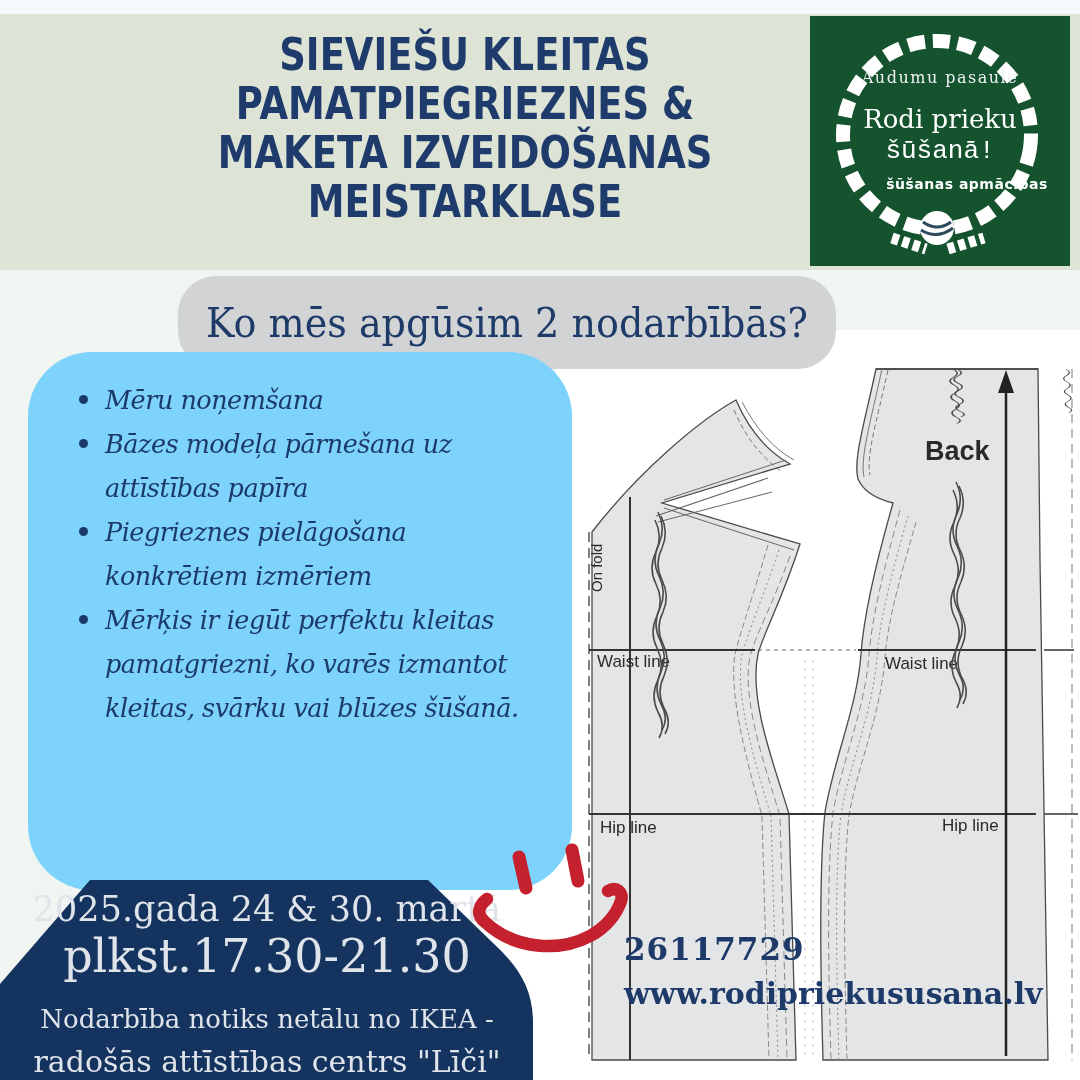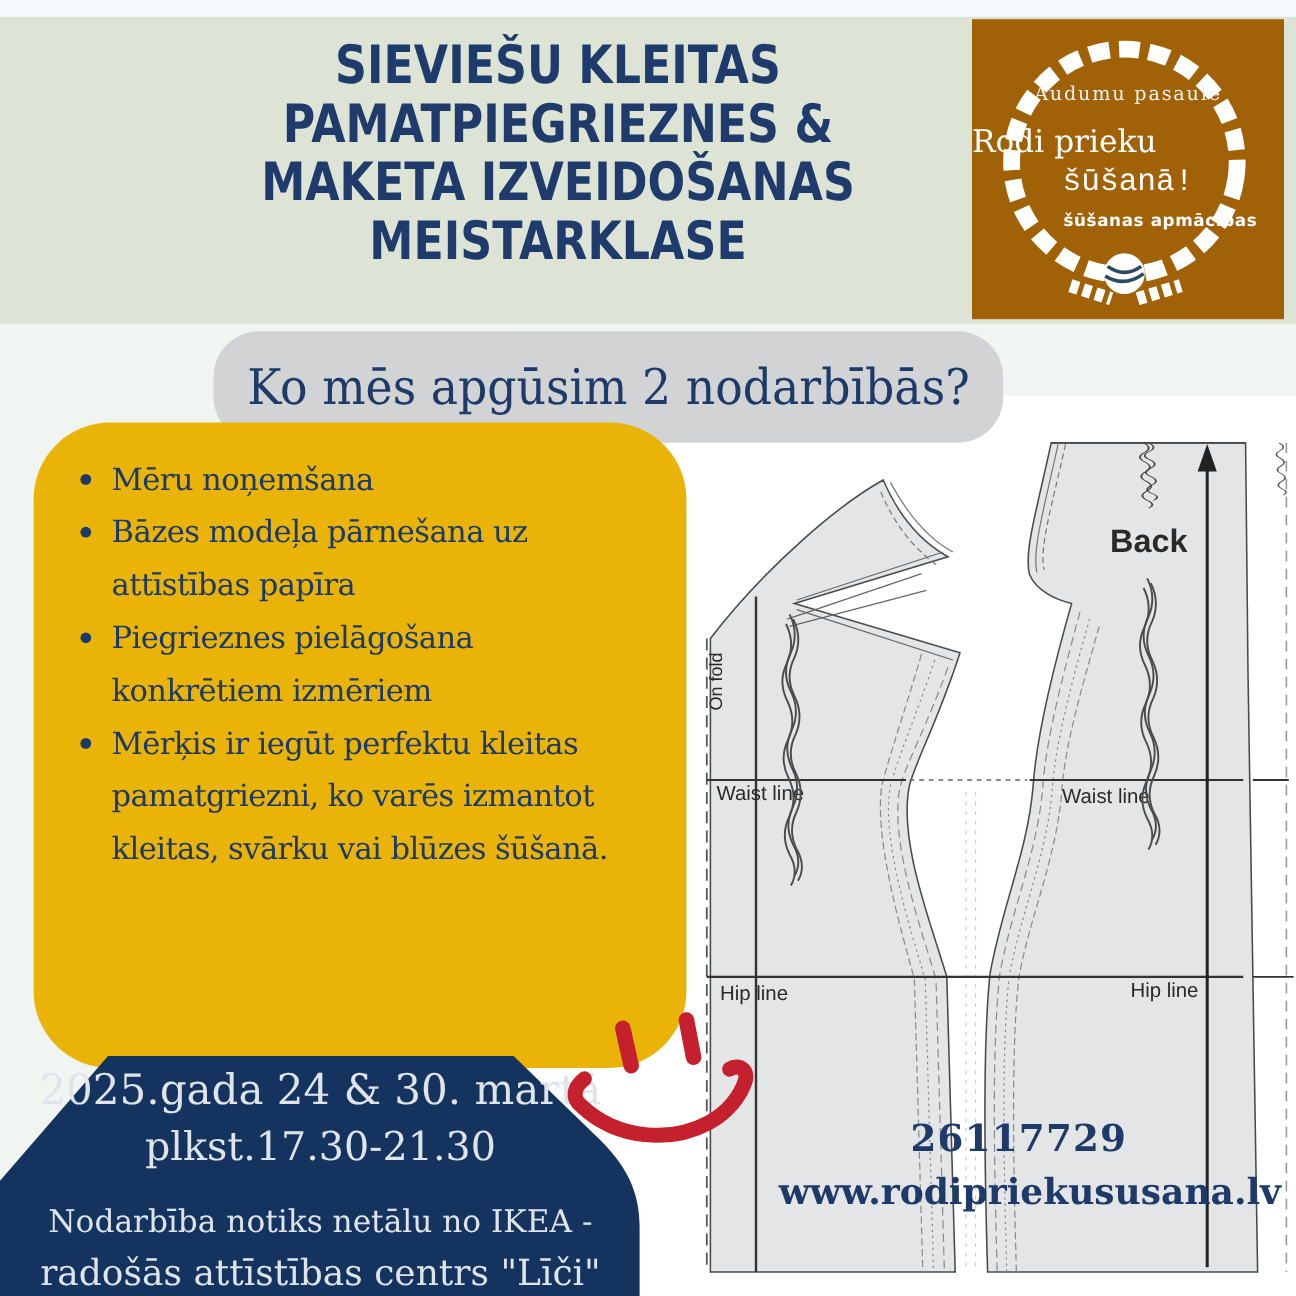--- a/index.html
+++ b/index.html
@@ -18,65 +18,65 @@
   .title-block{
     left:130px;top:30px;width:670px;text-align:center;
     font-family:"DejaVu Sans","Liberation Sans",sans-serif;
     font-weight:bold;font-size:44px;line-height:49px;color:#1e3b6c;
     transform:scaleX(0.84);transform-origin:50% 0;
     letter-spacing:0px;
   }
   .title-line{display:block;white-space:nowrap;}
 
   
-  .logo-box{left:810px;top:16px;width:260px;height:250px;background:#a16207;}
+  .logo-box{left:810px;top:16px;width:260px;height:250px;background:#14532d;}
   .logo-box svg{position:absolute;left:0;top:0;}
   .logo-t1{position:absolute;left:0;top:52px;width:100%;text-align:center;
     color:#eef2f4;font-size:16px;letter-spacing:1.5px;}
-  .logo-t2{position:absolute;left:0;top:88px;width:100%;text-align:left;
+  .logo-t2{position:absolute;left:0;top:88px;width:100%;text-align:center;
     color:#ffffff;font-size:26px;line-height:30px;}
   .logo-t3{position:absolute;left:0;top:120px;width:100%;text-align:center;
     color:#ffffff;font-size:26px;font-family:Liberation Mono, monospace;}
   .logo-t4{position:absolute;left:0;top:160px;width:100%;text-align:center;
     color:#ffffff;font-size:14px;font-weight:bold;letter-spacing:0.5px;
     font-family:"DejaVu Sans","Liberation Sans",sans-serif;margin-left:27px;}
 
   
   .pill{left:178px;top:276px;width:658px;height:93px;border-radius:38px;background:#d2d3d4;}
   .pill-text{
     position:absolute;left:0;top:0;width:100%;height:100%;
     display:flex;align-items:center;justify-content:center;
     color:#1d3a69;font-size:41px;transform:scaleX(0.93);transform-origin:center;
     white-space:nowrap;
   }
 
   
-  .topics-box{left:28px;top:352px;width:544px;height:538px;border-radius:64px;background:#eab308;
-    padding:26px 30px 0 36px;box-sizing:border-box;}
+  .topics-box{left:28px;top:352px;width:544px;height:538px;border-radius:64px;background:#7dd3fc;
+    padding:26px 30px 0 48px;box-sizing:border-box;font-style:italic;}
   .topic-item{display:flex;color:#1c3a69;font-size:25.5px;line-height:44px;letter-spacing:-0.5px;}
   .topic-dot{flex:0 0 9px;width:9px;height:9px;border-radius:50%;background:#1c3a69;margin:17px 17px 0 3px;}
   .topic-text{width:462px;}
 
   
   .schedule-svg{left:0;top:876px;width:540px;height:204px;}
   .schedule-text{left:0;top:886px;width:534px;text-align:center;color:#dfe4ea;}
   .sched-l1{font-size:35px;line-height:47px;}
-  .sched-l2{font-size:33px;line-height:46px;}
+  .sched-l2{font-size:46px;line-height:46px;}
   .sched-l3{font-size:26px;line-height:44px;margin-top:18px;}
   .sched-l4{font-size:30px;line-height:42px;}
 
   
   .pattern-svg{left:556px;top:330px;width:524px;height:732px;}
   .pattern-label{font-family:"Liberation Sans","DejaVu Sans",sans-serif;fill:#2a2a2a;}
 
   
   .smiley-svg{left:460px;top:838px;width:180px;height:125px;}
 
   
-  .contact{left:649px;top:926px;width:400px;text-align:center;color:#1d3a69;font-weight:bold;}
+  .contact{left:624px;top:926px;width:400px;color:#1d3a69;font-weight:bold;}
   .contact-phone{font-size:31px;line-height:46px;letter-spacing:1px;}
   .contact-site{font-size:30px;line-height:44px;}
 </style>
 </head>
 <body>
 
 <div class="abs header-band"></div>
 <div class="abs main-bg"></div>
 <div class="abs white-zone"></div>
 

